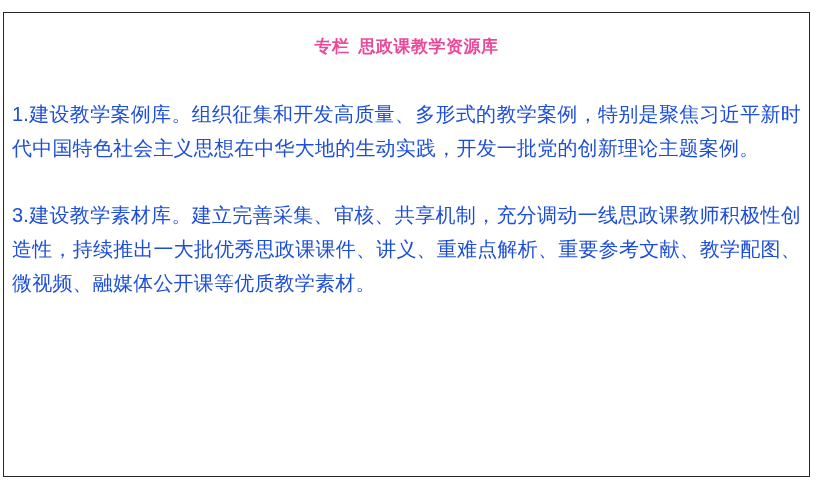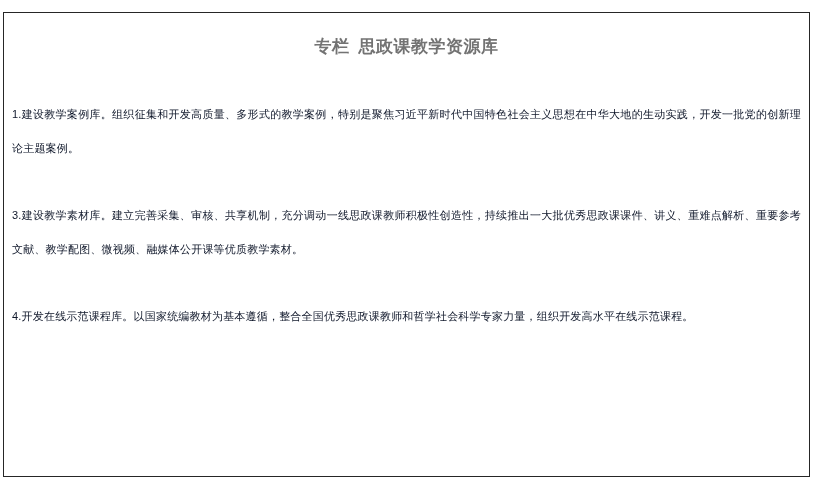--- a/index.html
+++ b/index.html
@@ -25,37 +25,36 @@
     background: #ffffff;
     padding: 17px 8px 0 8px;
     overflow: hidden;
   }
   .panel-title {
     margin: 0;
     font-size: 17px;
     line-height: 34px;
     font-weight: bold;
     text-align: center;
-    color: #737373;
+    color: #ec4899;
     letter-spacing: 0.5px;
   }
   .body-paragraph {
     margin: 33px 0 0 0;
-    font-size: 11px;
+    font-size: 20px;
     line-height: 34px;
-    color: #0f172a;
+    color: #1d4ed8;
     text-align: justify;
     letter-spacing: 0.2px;
   }
 </style>
 </head>
 <body>
 
 <div class="frame">
   <h1 class="panel-title">专栏 思政课教学资源库</h1>
 
   <p class="body-paragraph">1.建设教学案例库。组织征集和开发高质量、多形式的教学案例，特别是聚焦习近平新时代中国特色社会主义思想在中华大地的生动实践，开发一批党的创新理论主题案例。</p>
 
 
   <p class="body-paragraph">3.建设教学素材库。建立完善采集、审核、共享机制，充分调动一线思政课教师积极性创造性，持续推出一大批优秀思政课课件、讲义、重难点解析、重要参考文献、教学配图、微视频、融媒体公开课等优质教学素材。</p>
 
-  <p class="body-paragraph">4.开发在线示范课程库。以国家统编教材为基本遵循，整合全国优秀思政课教师和哲学社会科学专家力量，组织开发高水平在线示范课程。</p>
 </div>
 
 </body></html>

